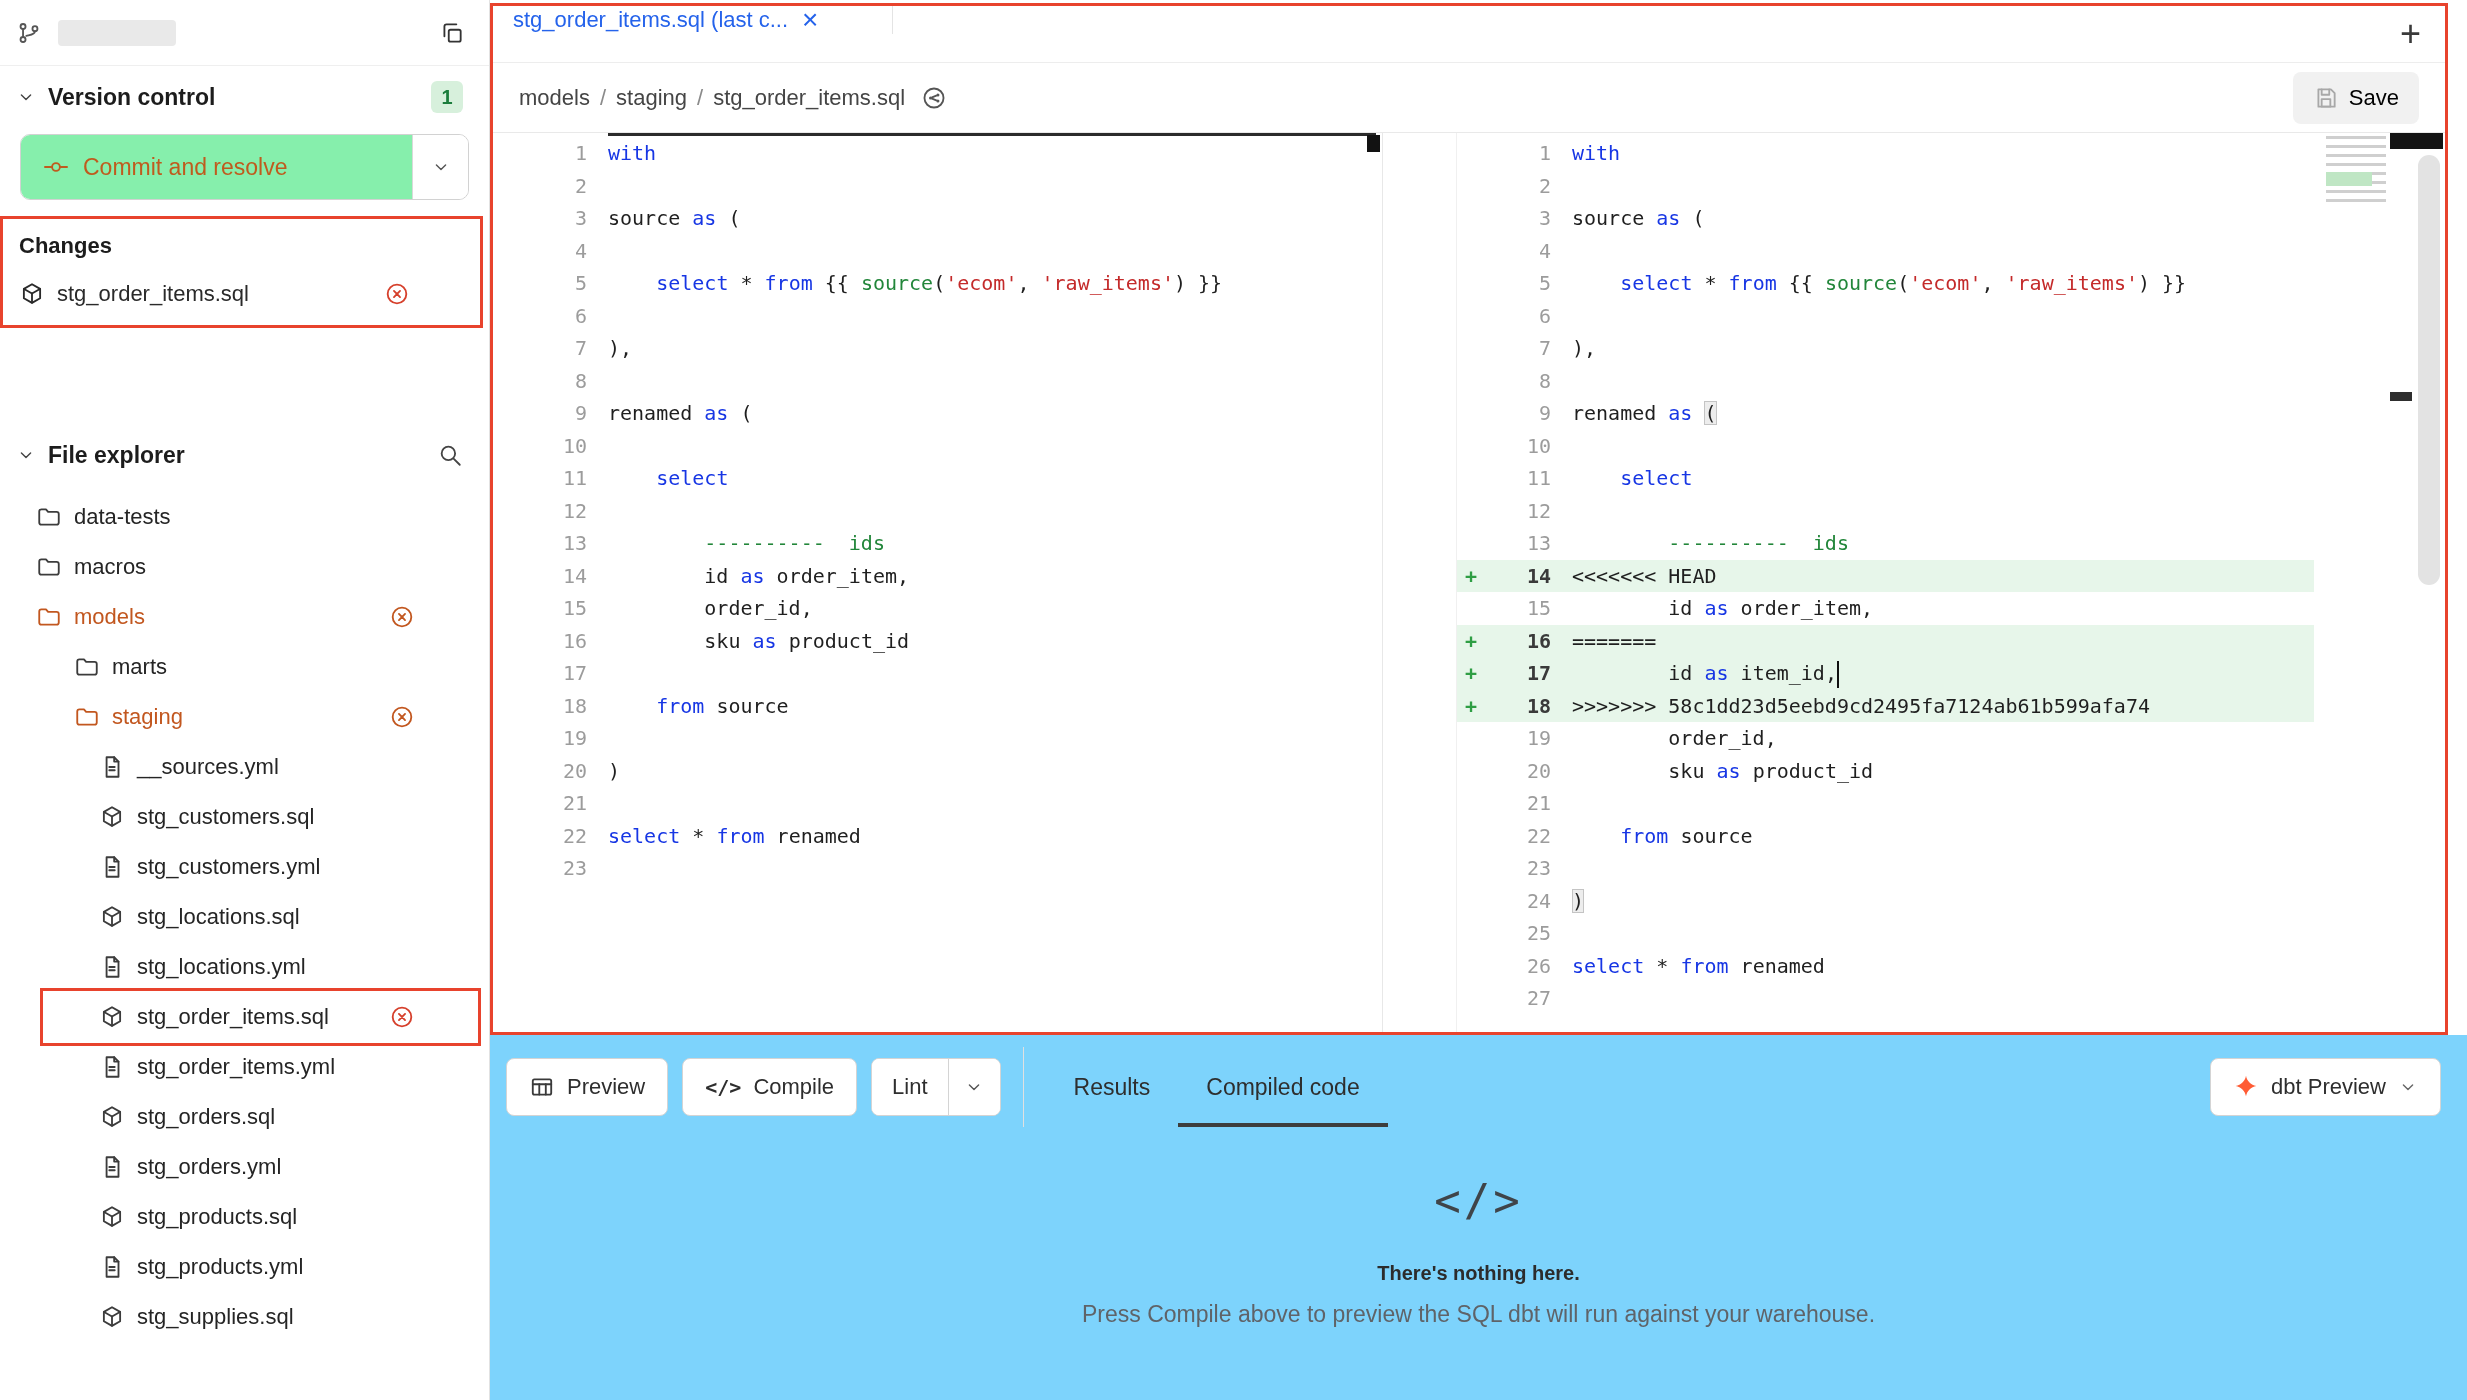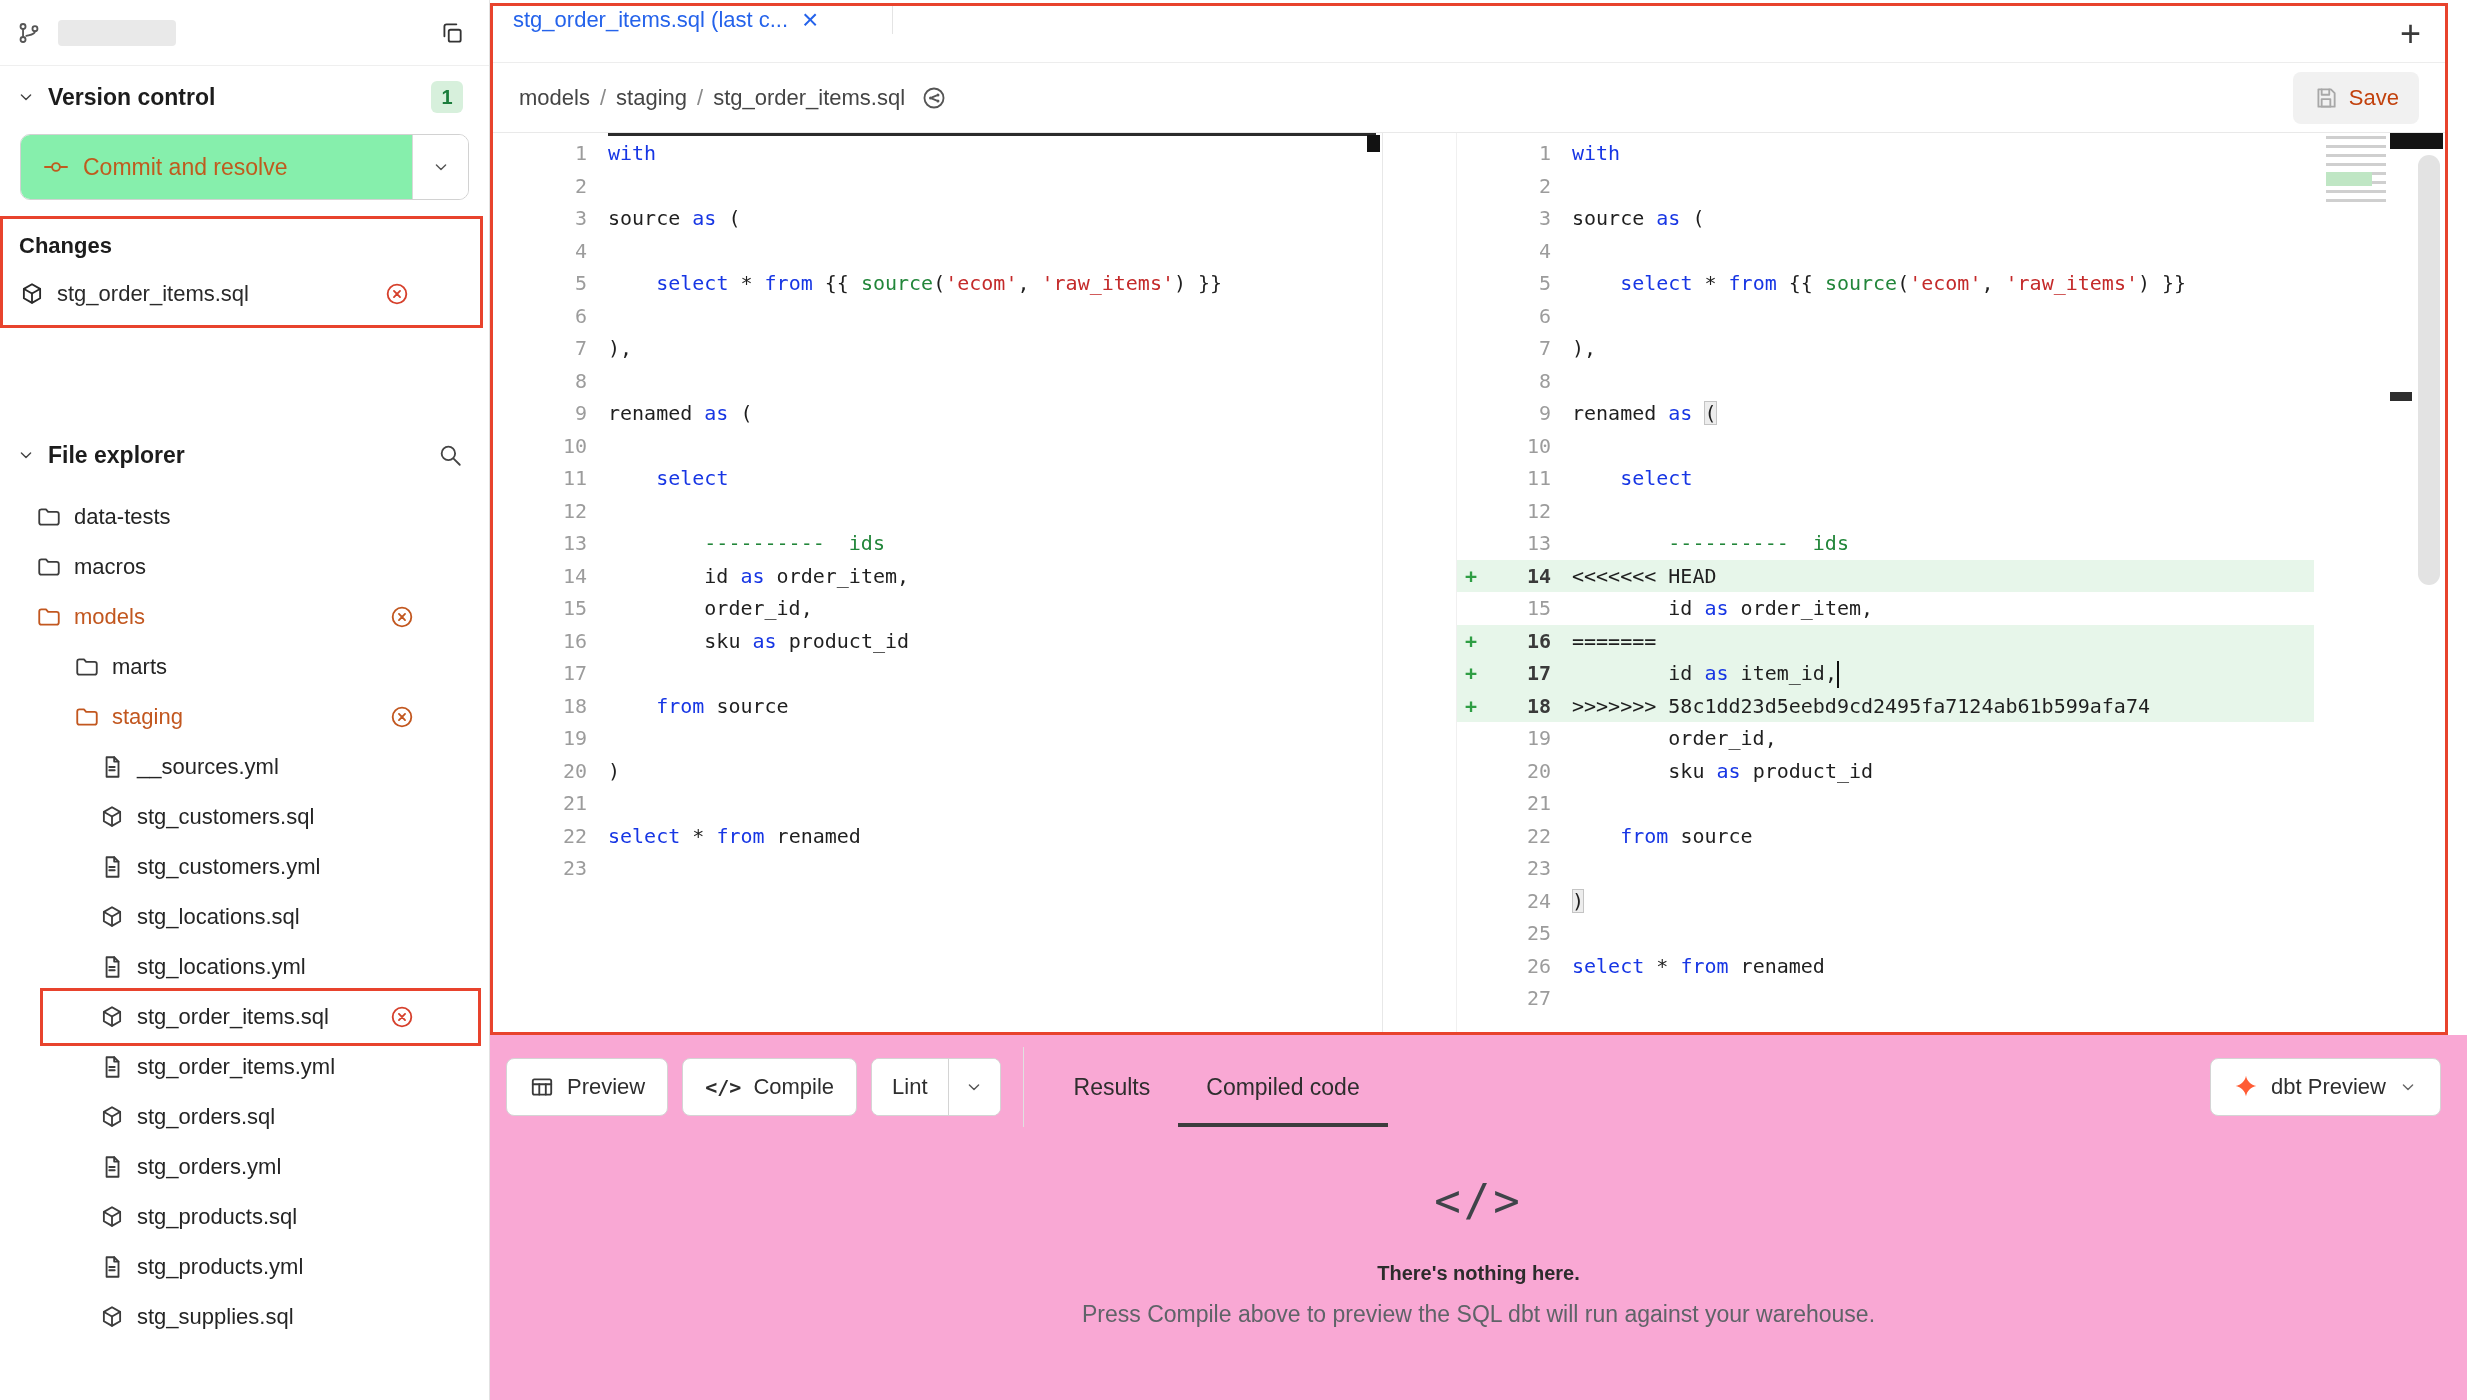--- a/index.html
+++ b/index.html
@@ -44,21 +44,21 @@
   .tabbar { height:57px; flex:none; display:flex; align-items:flex-start; border-bottom:1px solid #ededed; }
   .tab { width:400px; display:flex; align-items:center; gap:14px; padding:0 20px; border-right:1px solid #e4e4e4; font-size:22px; color:#2563eb; background:#fff; cursor:pointer; }
   .tab-title { white-space:nowrap; overflow:hidden; }
   .tab-close { font-size:28px; line-height:1; color:#2563eb; cursor:pointer; }
   .new-tab { margin-left:auto; margin-right:24px; align-self:center; font-size:36px; color:#3a3a3a; background:none; border:none; cursor:pointer; line-height:1; }
 
   .crumb-row { height:70px; flex:none; display:flex; align-items:center; gap:16px; padding:0 26px; border-bottom:1px solid #e9e9e9; }
   .breadcrumb { display:flex; gap:10px; font-size:22px; color:#454545; }
   .crumb { cursor:pointer; } .crumb-sep { color:#8a8a8a; }
   .lineage { color:#555; cursor:pointer; }
-  .save-btn { margin-left:auto; display:flex; align-items:center; gap:10px; background:#f1f1f1; border:none; border-radius:8px; padding:0 20px; height:52px; font-size:22px; color:#c2410c; font-family:inherit; }
+  .save-btn { margin-left:auto; display:flex; align-items:center; gap:10px; background:#f1f1f1; border:none; border-radius:8px; padding:0 20px; height:52px; font-size:22px; color:#000000; font-family:inherit; }
   .save-btn .icon { color:#a8a8a8; }
 
   .diff { flex:1; position:relative; overflow:hidden; background:#fff;
     font-family:"DejaVu Sans Mono", monospace; font-size:20px; }
   .pane { position:absolute; top:0; bottom:0; padding-top:4px; }
   .pane-left { left:0; width:890px; border-right:1px solid #e8e8e8; }
   .pane-right { left:963px; width:858px; border-left:1px solid #f0f0f0; }
   .shadow-top { position:absolute; top:0; left:115px; right:6px; height:3px; background:#2b2b2b; }
   .pl-handle { position:absolute; top:2px; right:2px; width:13px; height:17px; background:#121212; }
 
@@ -76,21 +76,21 @@
 
   .minimap { position:absolute; top:3px; left:1833px; width:60px; height:68px;
     background:repeating-linear-gradient(#cfcfcf 0 3px, transparent 3px 9px); }
   .minimap::after { content:''; position:absolute; left:0; right:14px; top:36px; height:14px; background:#bfe6c4; }
   .ruler { position:absolute; top:0; right:2px; width:53px; bottom:0; }
   .ruler-cap { position:absolute; top:0; left:0; right:0; height:16px; background:#141414; }
   .ruler-marker { position:absolute; top:259px; left:0; width:22px; height:9px; background:#2e2e2e; }
   .ruler-thumb { position:absolute; top:22px; right:3px; width:22px; height:430px; background:#e3e3e3; border-radius:11px; }
 
   
-  .bottom { flex:1; display:flex; flex-direction:column; background:#f9a8d4; }
+  .bottom { flex:1; display:flex; flex-direction:column; background:#7dd3fc; }
   .toolbar { position:relative; height:80px; margin-top:12px; display:flex; align-items:center; padding:0 26px 0 16px; flex:none; }
   .btn { display:flex; align-items:center; gap:12px; height:58px; padding:0 22px; background:#fff; border:1px solid #d4d4d4; border-radius:8px; font-size:22px; color:#2e2e2e; cursor:pointer; font-family:inherit; }
   .btn .icon { color:#3a3a3a; }
   .gap { margin-left:14px; }
   .lint-group { display:flex; margin-left:14px; height:58px; border:1px solid #d4d4d4; border-radius:8px; overflow:hidden; background:#fff; }
   .lint-main { border:none; background:#fff; padding:0 20px; font-size:22px; color:#2e2e2e; cursor:pointer; font-family:inherit; }
   .lint-caret { width:52px; border:none; border-left:1px solid #d4d4d4; background:#fff; display:flex; align-items:center; justify-content:center; color:#555; cursor:pointer; }
   .code-glyph { font-family:"DejaVu Sans Mono", monospace; font-weight:700; font-size:20px; color:#2e2e2e; }
   .vdiv { width:1px; align-self:stretch; background:#e0e0e0; margin:0 22px; }
   .btabs { display:flex; align-self:stretch; }

